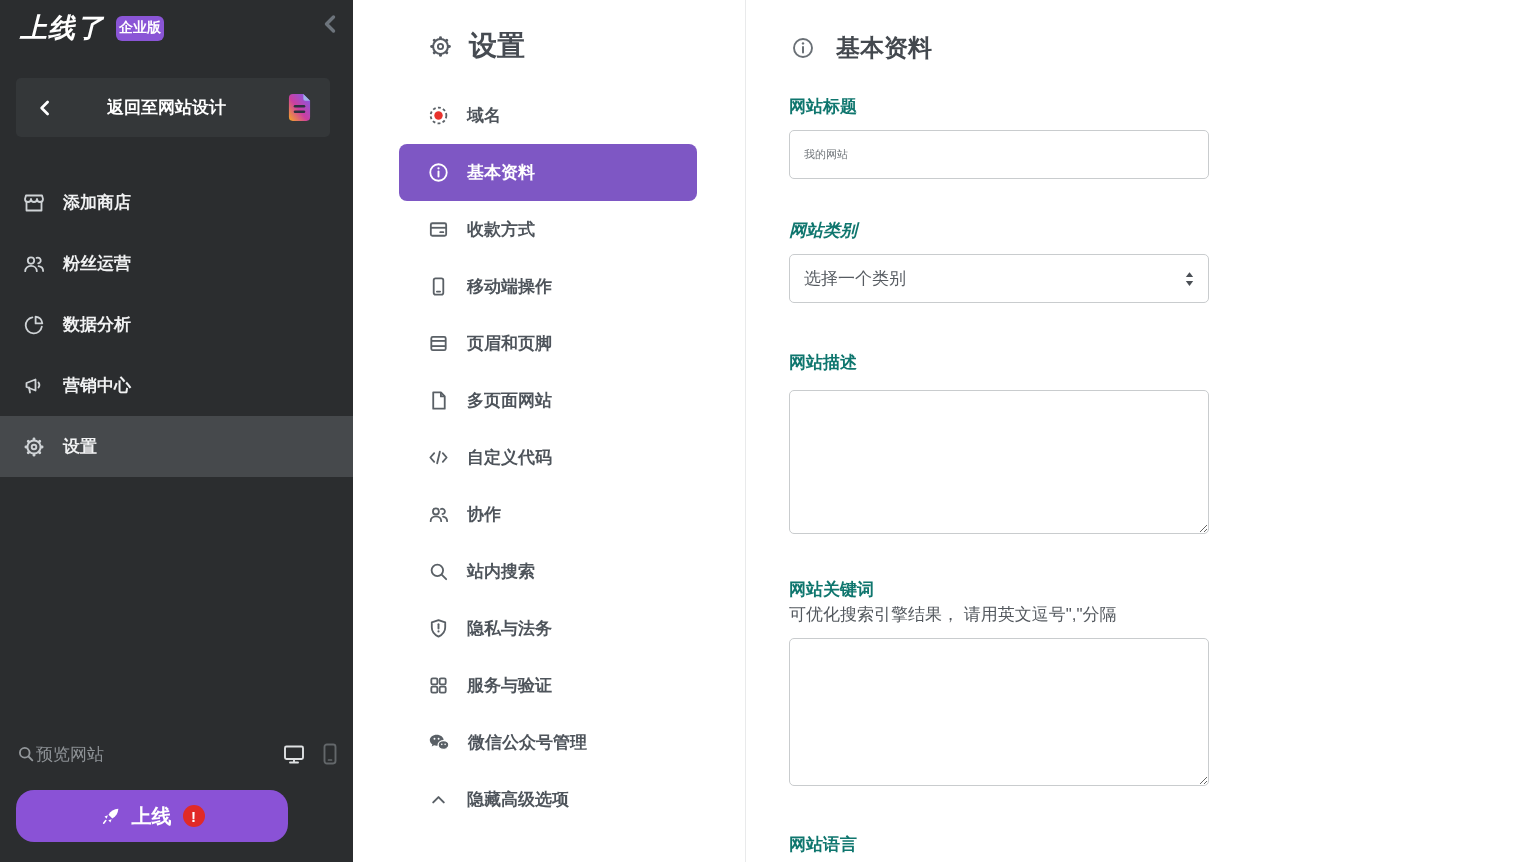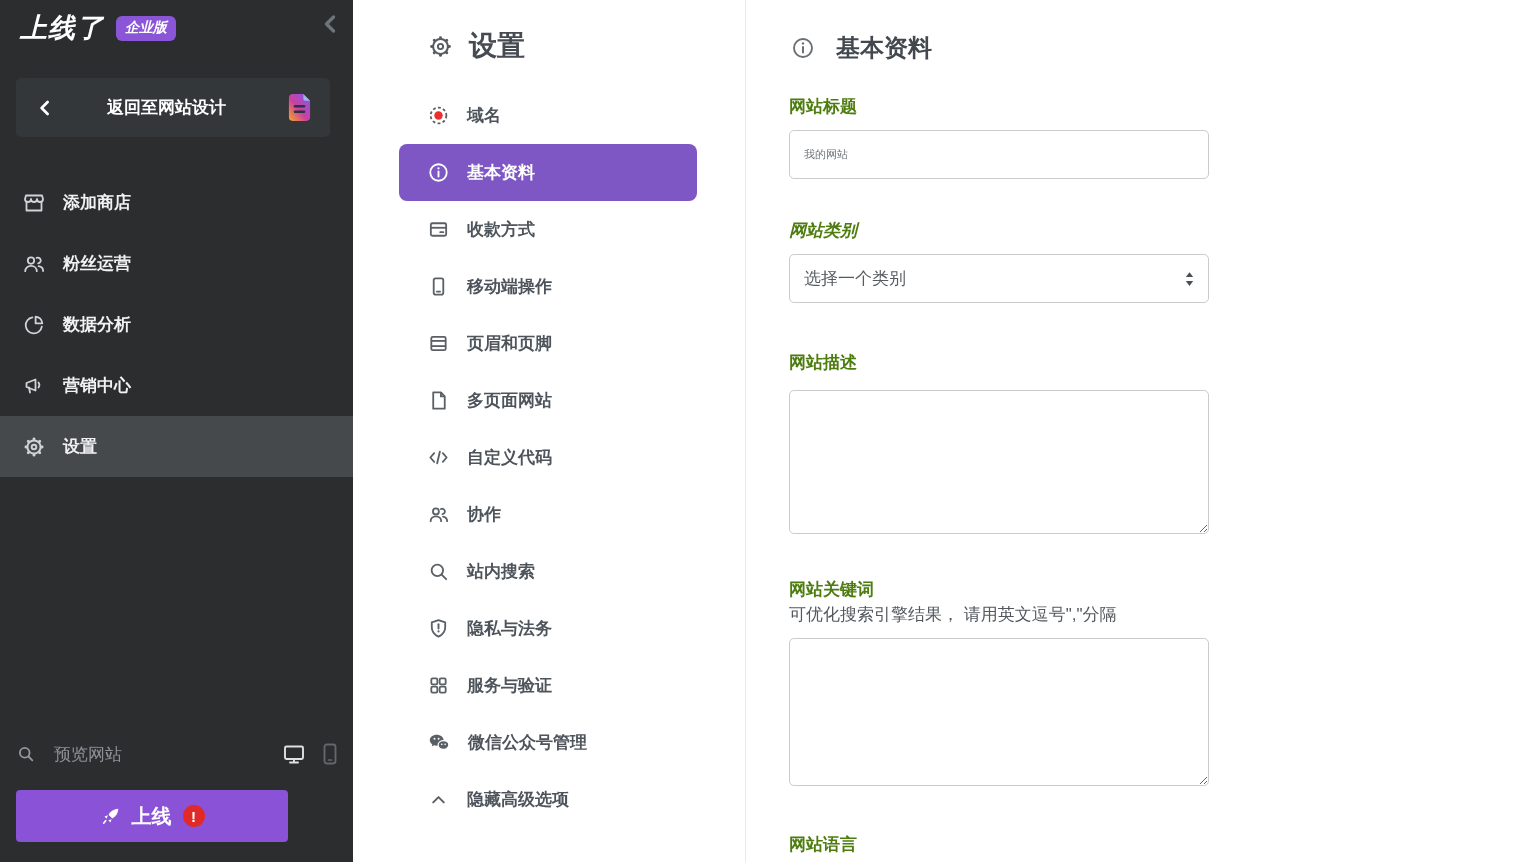--- a/index.html
+++ b/index.html
@@ -6,40 +6,40 @@
   html,body { width:1535px; height:862px; overflow:hidden; background:#fff;
     font-family:"Liberation Sans","DejaVu Sans",sans-serif; }
   body { position:relative; }
   svg { display:block; }
 
   
   .sidebar { position:absolute; left:0; top:0; width:353px; height:862px; background:#2b2d2f; --icon-bg:#2b2d2f; }
   .logo-row { display:flex; align-items:center; padding:10px 0 0 20px; }
   .logo { color:#fff; font-size:27px; font-weight:800; font-style:italic; letter-spacing:1px; }
   .plan-badge { margin-left:12px; background:#8a55d6; color:#fff; font-size:14px; font-weight:700;
-    padding:3px 9px 4px; border-radius:6px; font-style:italic; }
+    padding:3px 3px 4px; border-radius:6px; }
   .collapse-btn { position:absolute; right:8px; top:10px; width:28px; height:28px; display:flex;
     align-items:center; justify-content:center; cursor:pointer; color:#6d747c; }
   .back-card { position:absolute; left:16px; top:78px; width:314px; height:59px; background:#343739;
     border-radius:5px; display:flex; align-items:center; padding:0 18px 0 20px; cursor:pointer;gap:41px; }
   .back-card .back-label { color:#fff; font-size:17px; font-weight:700; margin-left:12px; }
   .back-card .doc-icon { margin-left:auto; }
 
   .nav { position:absolute; left:0; top:172px; width:410px; }
   .nav-item { height:61px; display:flex; align-items:center; padding:0 22px; cursor:pointer;
     color:#f1f2f3; font-size:17px; font-weight:700; }
   .nav-item .ic { color:#cfd3d6; margin-right:17px; }
   .nav-item.active { background:#46494c; --icon-bg:#46494c; }
   .nav-item .chev-right { margin-left:auto; color:#fff; }
 
   .preview-row { position:absolute; left:16px; right:16px; bottom:93px; height:30px; display:flex; align-items:center; }
-  .preview-label { color:#8e9296; font-size:17px; margin-left:18px; cursor:pointer;text-align:right; }
+  .preview-label { color:#8e9296; font-size:17px; margin-left:0; cursor:pointer;text-align:right; }
   .device-icons { margin-left:auto; display:flex; align-items:center; gap:16px; }
   .publish-btn { position:absolute; left:16px; bottom:20px; width:272px; height:52px; background:#8a52d6;
-    border:none; border-radius:4px; display:flex; align-items:center; justify-content:center; gap:11px; cursor:pointer; }
+    border:none; border-radius:18px; display:flex; align-items:center; justify-content:center; gap:11px; cursor:pointer; }
   .publish-label { color:#fff; font-size:20px; font-weight:700; }
   .alert-badge { width:22px; height:22px; border-radius:50%; background:#e12a27; color:#fff; font-size:15px;
     font-weight:800; display:flex; align-items:center; justify-content:center; }
 
   
   .menu-panel { position:absolute; left:353px; top:0; width:393px; height:862px; background:#fff;
     border-right:1px solid #e9eaeb; --icon-bg:#ffffff; }
   .menu-header { display:flex; align-items:center; gap:15px; padding:26px 0 0 74px; height:66px; }
   .menu-title { font-size:28px; font-weight:700; color:#464b52; }
   .menu-header .ic { color:#565b62; }
@@ -49,21 +49,21 @@
   .menu-item .ic { color:#5a6066; margin-right:17px; }
   .menu-item.active { background:#7e57c4; color:#fff; --icon-bg:#7e57c4; }
   .menu-item.active .ic { color:#fff; }
 
   
   .content-panel { position:absolute; left:746px; top:0; width:789px; height:862px; background:#fff; }
   .content-header { display:flex; align-items:center; gap:21px; padding:30px 0 0 45px; height:65px; }
   .content-title { font-size:24px; font-weight:700; color:#43484e; }
   .content-header .ic { color:#6a7076; }
   .form { padding-left:43px; padding-top:30px; }
-  .field-label { font-size:17px; font-weight:700; color:#4d7c0f; }
+  .field-label { font-size:17px; font-weight:700; color:#0f766e; }
   .field-hint { font-size:17px; color:#53585e; margin-top:6px; }
   .text-input { width:420px; height:49px; border:1px solid #c9ccce; border-radius:5px; padding:0 14px;
     font-size:11px; color:#6e7378; font-family:inherit; outline:none; }
   .select-box { position:relative; width:420px; height:49px; border:1px solid #c9ccce; border-radius:5px;
     display:flex; align-items:center; padding:0 14px; font-size:17px; color:#565b61; cursor:pointer; }
   .select-spinner { position:absolute; right:10px; top:50%; transform:translateY(-50%); color:#4a4f55; }
   .textarea-input { width:420px; border:1px solid #c9ccce; border-radius:5px; padding:10px 14px;
     font-size:17px; color:#6e7378; font-family:inherit; outline:none; resize:both; }
   .mt12 { margin-top:12px; } .mt4 { margin-top:2px; }
   .sec { margin-top:40px;font-style:italic; } .sec-lg { margin-top:48px; } .sec-xl { margin-top:40px; }

